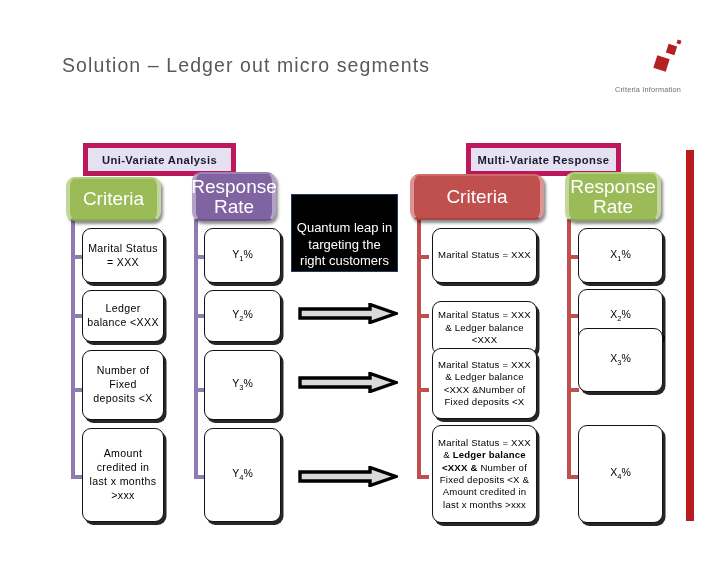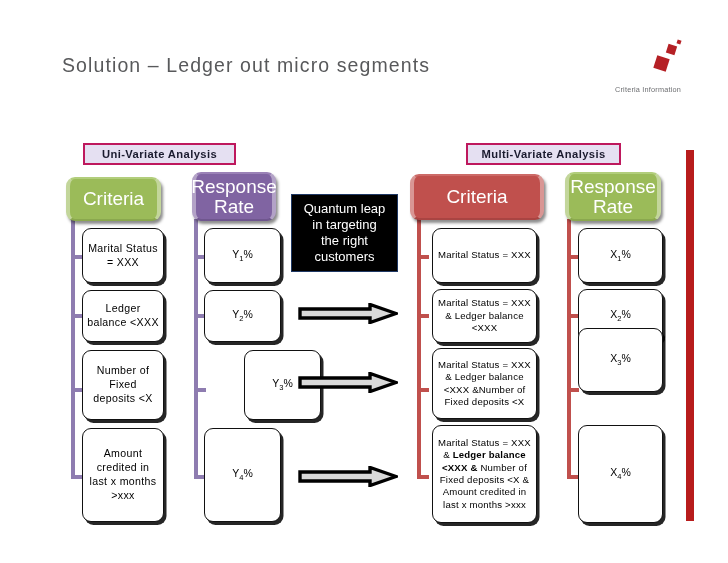--- a/index.html
+++ b/index.html
@@ -30,22 +30,22 @@
     position:absolute;left:55px;top:45px;
     font-size:7.3px;letter-spacing:.2px;color:#6d6e71;
   }
   .sq{position:absolute;background:#b52025;}
   .sq1{left:95px;top:17px;width:13px;height:13px;transform:rotate(18deg);}
   .sq2{left:107px;top:5px;width:9px;height:9px;transform:rotate(18deg);}
   .sq3{left:117px;top:0px;width:4px;height:4px;transform:rotate(18deg);}
 
   
   .sec-badge{
-    position:absolute;height:22px;
-    background:#e5e0f2;border:2px solid #be185d;
+    position:absolute;height:33px;
+    background:#e5e0f2;border:5px solid #be185d;
     display:flex;align-items:center;justify-content:center;
     font-size:11.2px;font-weight:bold;color:#1a1a2e;
     letter-spacing:.4px;box-sizing:border-box;
   }
   #badge-uni{left:83px;top:143px;width:153px;}
   #badge-multi{left:466px;top:143px;width:155px;}
 
   
   .hdr-box{
     position:absolute;border-radius:9px;box-sizing:border-box;
@@ -71,22 +71,22 @@
   #hdr-uni-criteria{left:66px;top:177px;width:95px;height:44px;}
   #hdr-uni-response{left:192px;top:172px;width:84px;height:49px;}
   #hdr-multi-criteria{left:410px;top:174px;width:134px;height:46px;}
   #hdr-multi-response{left:565px;top:172px;width:96px;height:49px;}
 
   
   #quantum-box{
     position:absolute;left:291px;top:194px;width:107px;height:78px;
     background:#000000;border:1.6px solid #1f3864;
     color:#ffffff;font-size:13px;line-height:1.25;text-align:center;
-    display:flex;align-items:center;justify-content:center;
-    box-sizing:border-box;padding:2px 11px;
+    display:flex;align-items:flex-end;justify-content:center;
+    box-sizing:border-box;padding:2px 4px;
   }
 
   
   .wbox{
     position:absolute;background:#ffffff;
     border:1.3px solid #111111;border-radius:9px;
     box-sizing:border-box;
     display:flex;align-items:center;justify-content:center;text-align:center;
     color:#000000;
     box-shadow:2.5px 3px 0 rgba(0,0,0,.85);
@@ -129,21 +129,21 @@
   <div class="title">Solution – Ledger out micro segments</div>
 
   <div class="logo">
     <div class="sq sq1"></div>
     <div class="sq sq2"></div>
     <div class="sq sq3"></div>
     <div class="logo-tag">Criteria Information</div>
   </div>
 
   <div class="sec-badge" id="badge-uni">Uni-Variate  Analysis</div>
-  <div class="sec-badge" id="badge-multi">Multi-Variate Analysis</div>
+  <div class="sec-badge" id="badge-multi">Multi-Variate Response</div>
 
   <div class="trunk purple" style="left:71px;top:219px;height:260px;"></div>
   <div class="stub purple" style="left:71px;top:255px;"></div>
   <div class="stub purple" style="left:71px;top:314px;"></div>
   <div class="stub purple" style="left:71px;top:388px;"></div>
   <div class="stub purple" style="left:71px;top:475px;"></div>
 
   <div class="trunk purple" style="left:194px;top:219px;height:260px;"></div>
   <div class="stub purple" style="left:194px;top:255px;"></div>
   <div class="stub purple" style="left:194px;top:314px;"></div>
@@ -183,21 +183,21 @@
   <div class="wbox c-left" style="top:428px;height:94px;">
     <span class="txt">Amount credited in last x months &gt;xxx</span>
   </div>
 
   <div class="wbox r-left" style="top:228px;height:55px;">
     <span class="txt">Y<sub>1</sub>%</span>
   </div>
   <div class="wbox r-left" style="top:290px;height:52px;">
     <span class="txt">Y<sub>2</sub>%</span>
   </div>
-  <div class="wbox r-left" style="top:350px;height:70px;margin-left:40px;">
+  <div class="wbox r-left" style="top:350px;height:70px;">
     <span class="txt">Y<sub>3</sub>%</span>
   </div>
   <div class="wbox r-left" style="top:428px;height:94px;">
     <span class="txt">Y<sub>4</sub>%</span>
   </div>
 
   <div class="arrow" style="left:298px;top:303px;">
     <svg width="100" height="21" viewBox="0 0 100 21">
       <polygon points="2,6 72,6 72,1.5 98,10.5 72,19.5 72,15 2,15" fill="#d9d9d9" stroke="#000000" stroke-width="3.4" stroke-linejoin="miter"></polygon>
     </svg>
@@ -209,21 +209,21 @@
   </div>
   <div class="arrow" style="left:298px;top:466px;">
     <svg width="100" height="21" viewBox="0 0 100 21">
       <polygon points="2,6 72,6 72,1.5 98,10.5 72,19.5 72,15 2,15" fill="#d9d9d9" stroke="#000000" stroke-width="3.4" stroke-linejoin="miter"></polygon>
     </svg>
   </div>
 
   <div class="wbox c-right" style="top:228px;height:55px;">
     <span class="txt">Marital Status = XXX</span>
   </div>
-  <div class="wbox c-right" style="top:289px;height:54px;">
+  <div class="wbox c-right" style="top:301px;height:54px;">
     <span class="txt">Marital Status = XXX &amp; Ledger balance &lt;XXX</span>
   </div>
   <div class="wbox c-right" style="top:348px;height:71px;">
     <span class="txt">Marital Status = XXX &amp; Ledger balance &lt;XXX &amp;Number of Fixed deposits &lt;X</span>
   </div>
   <div class="wbox c-right" style="top:425px;height:98px;">
     <span class="txt">Marital Status = XXX &amp; <b>Ledger balance &lt;XXX &amp;</b> Number of Fixed deposits &lt;X &amp; Amount credited in last x months &gt;xxx</span>
   </div>
 
   <div class="wbox r-right" style="top:228px;height:55px;">

